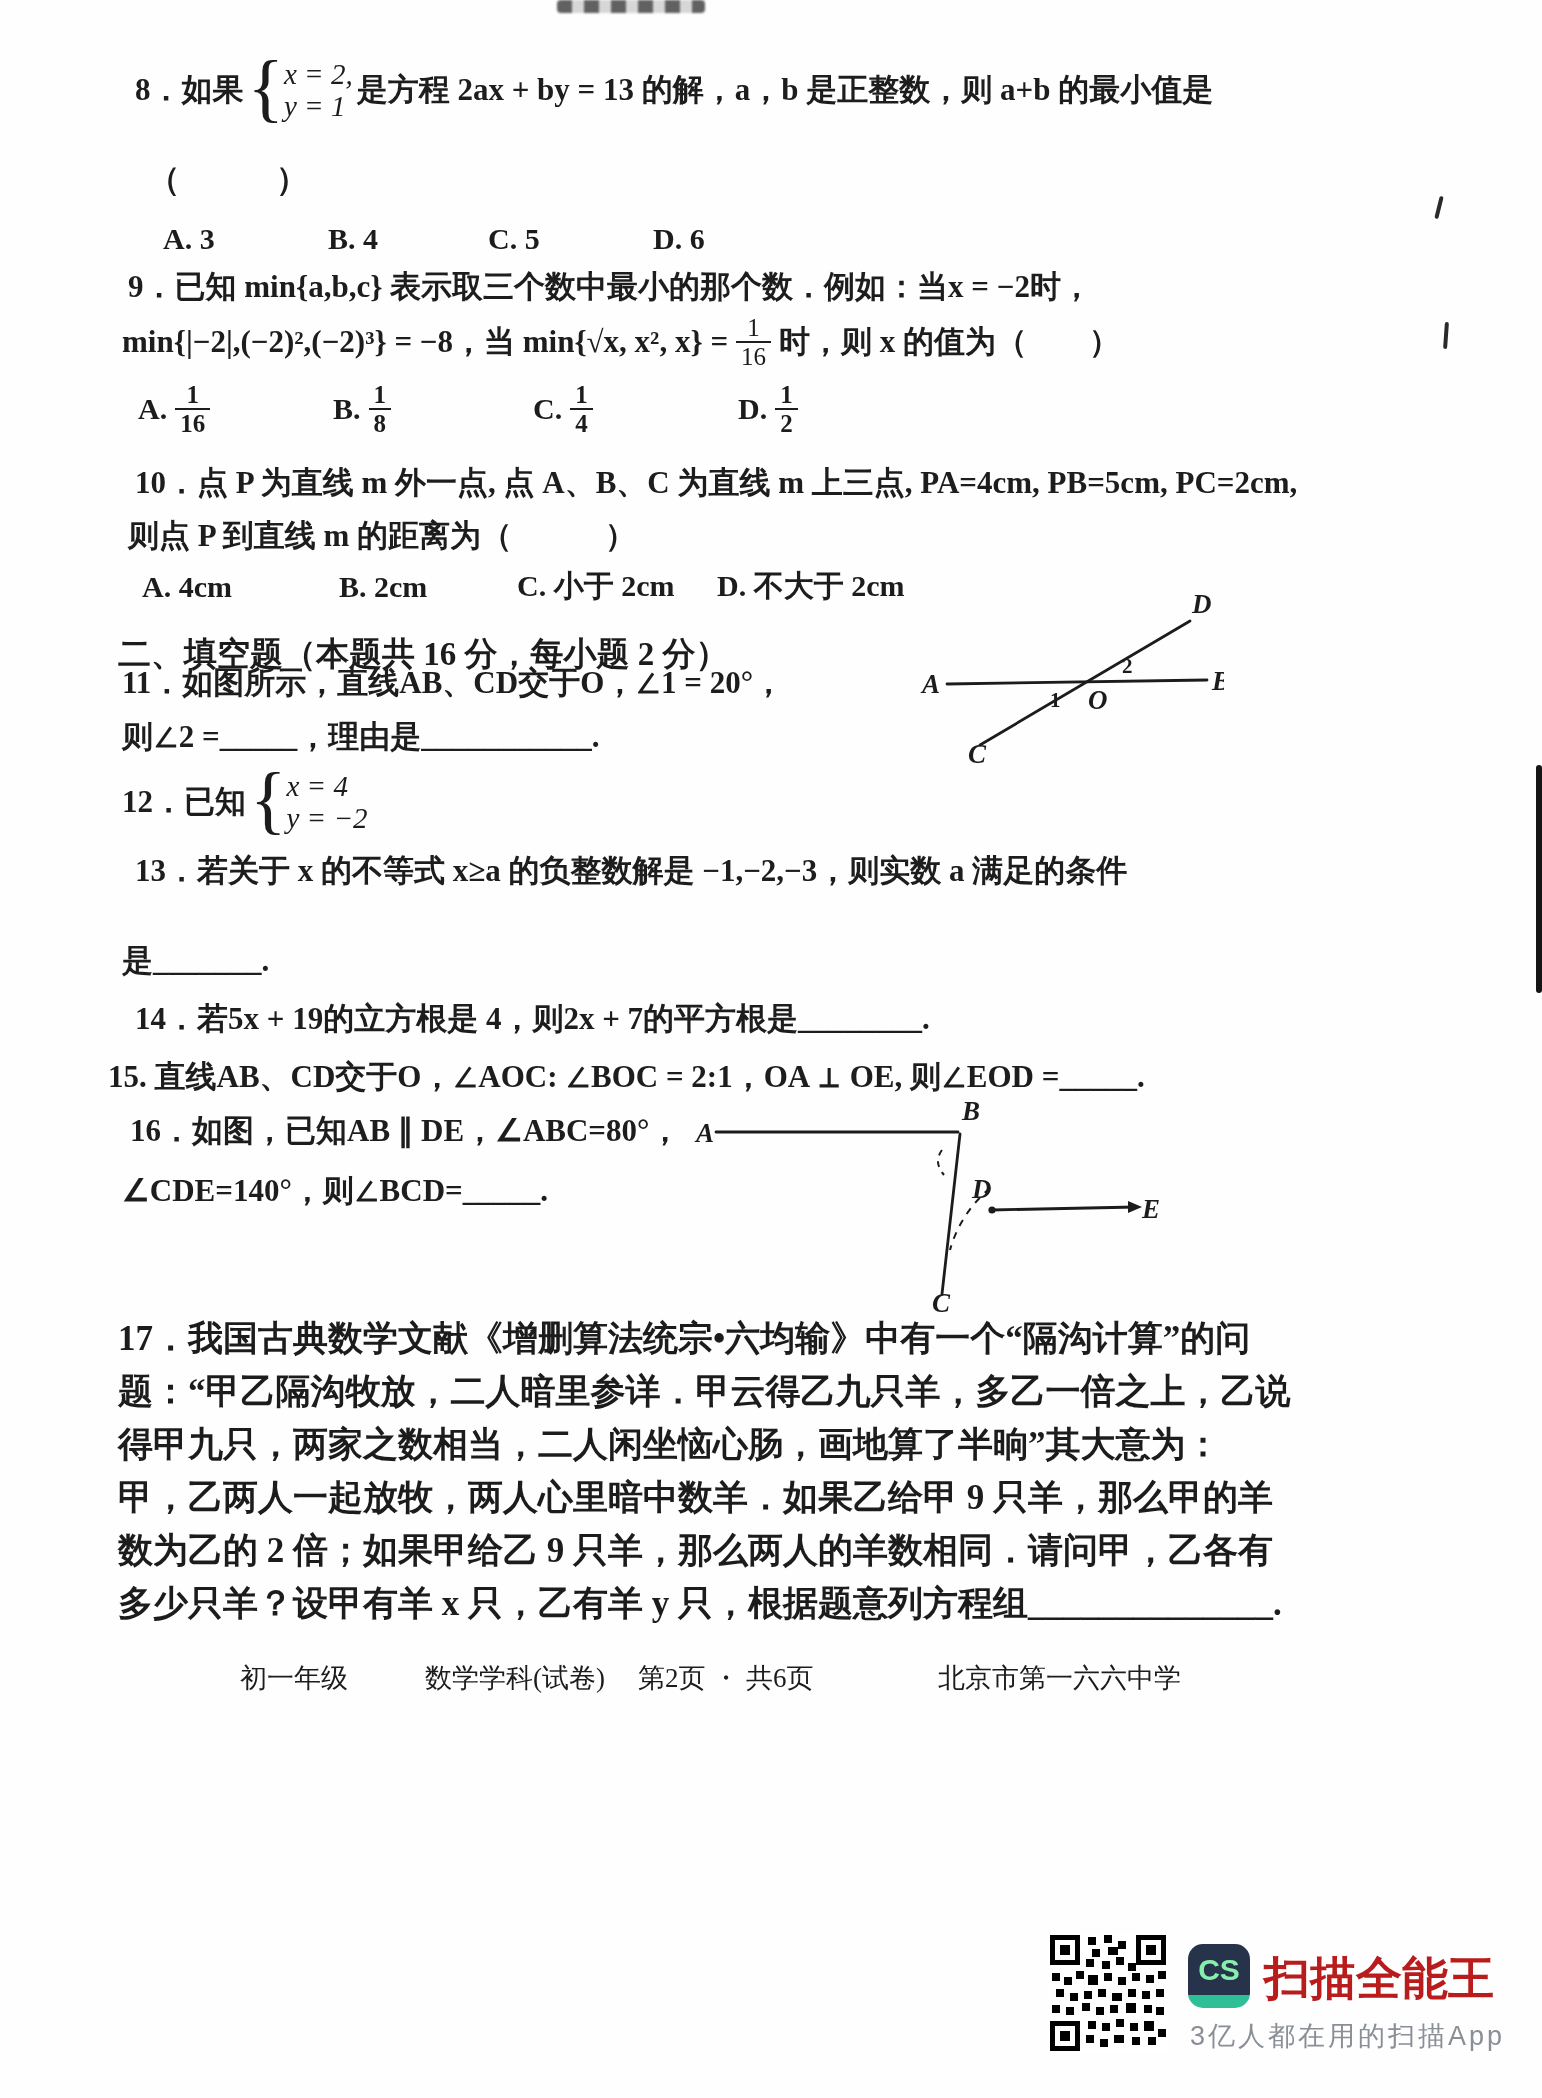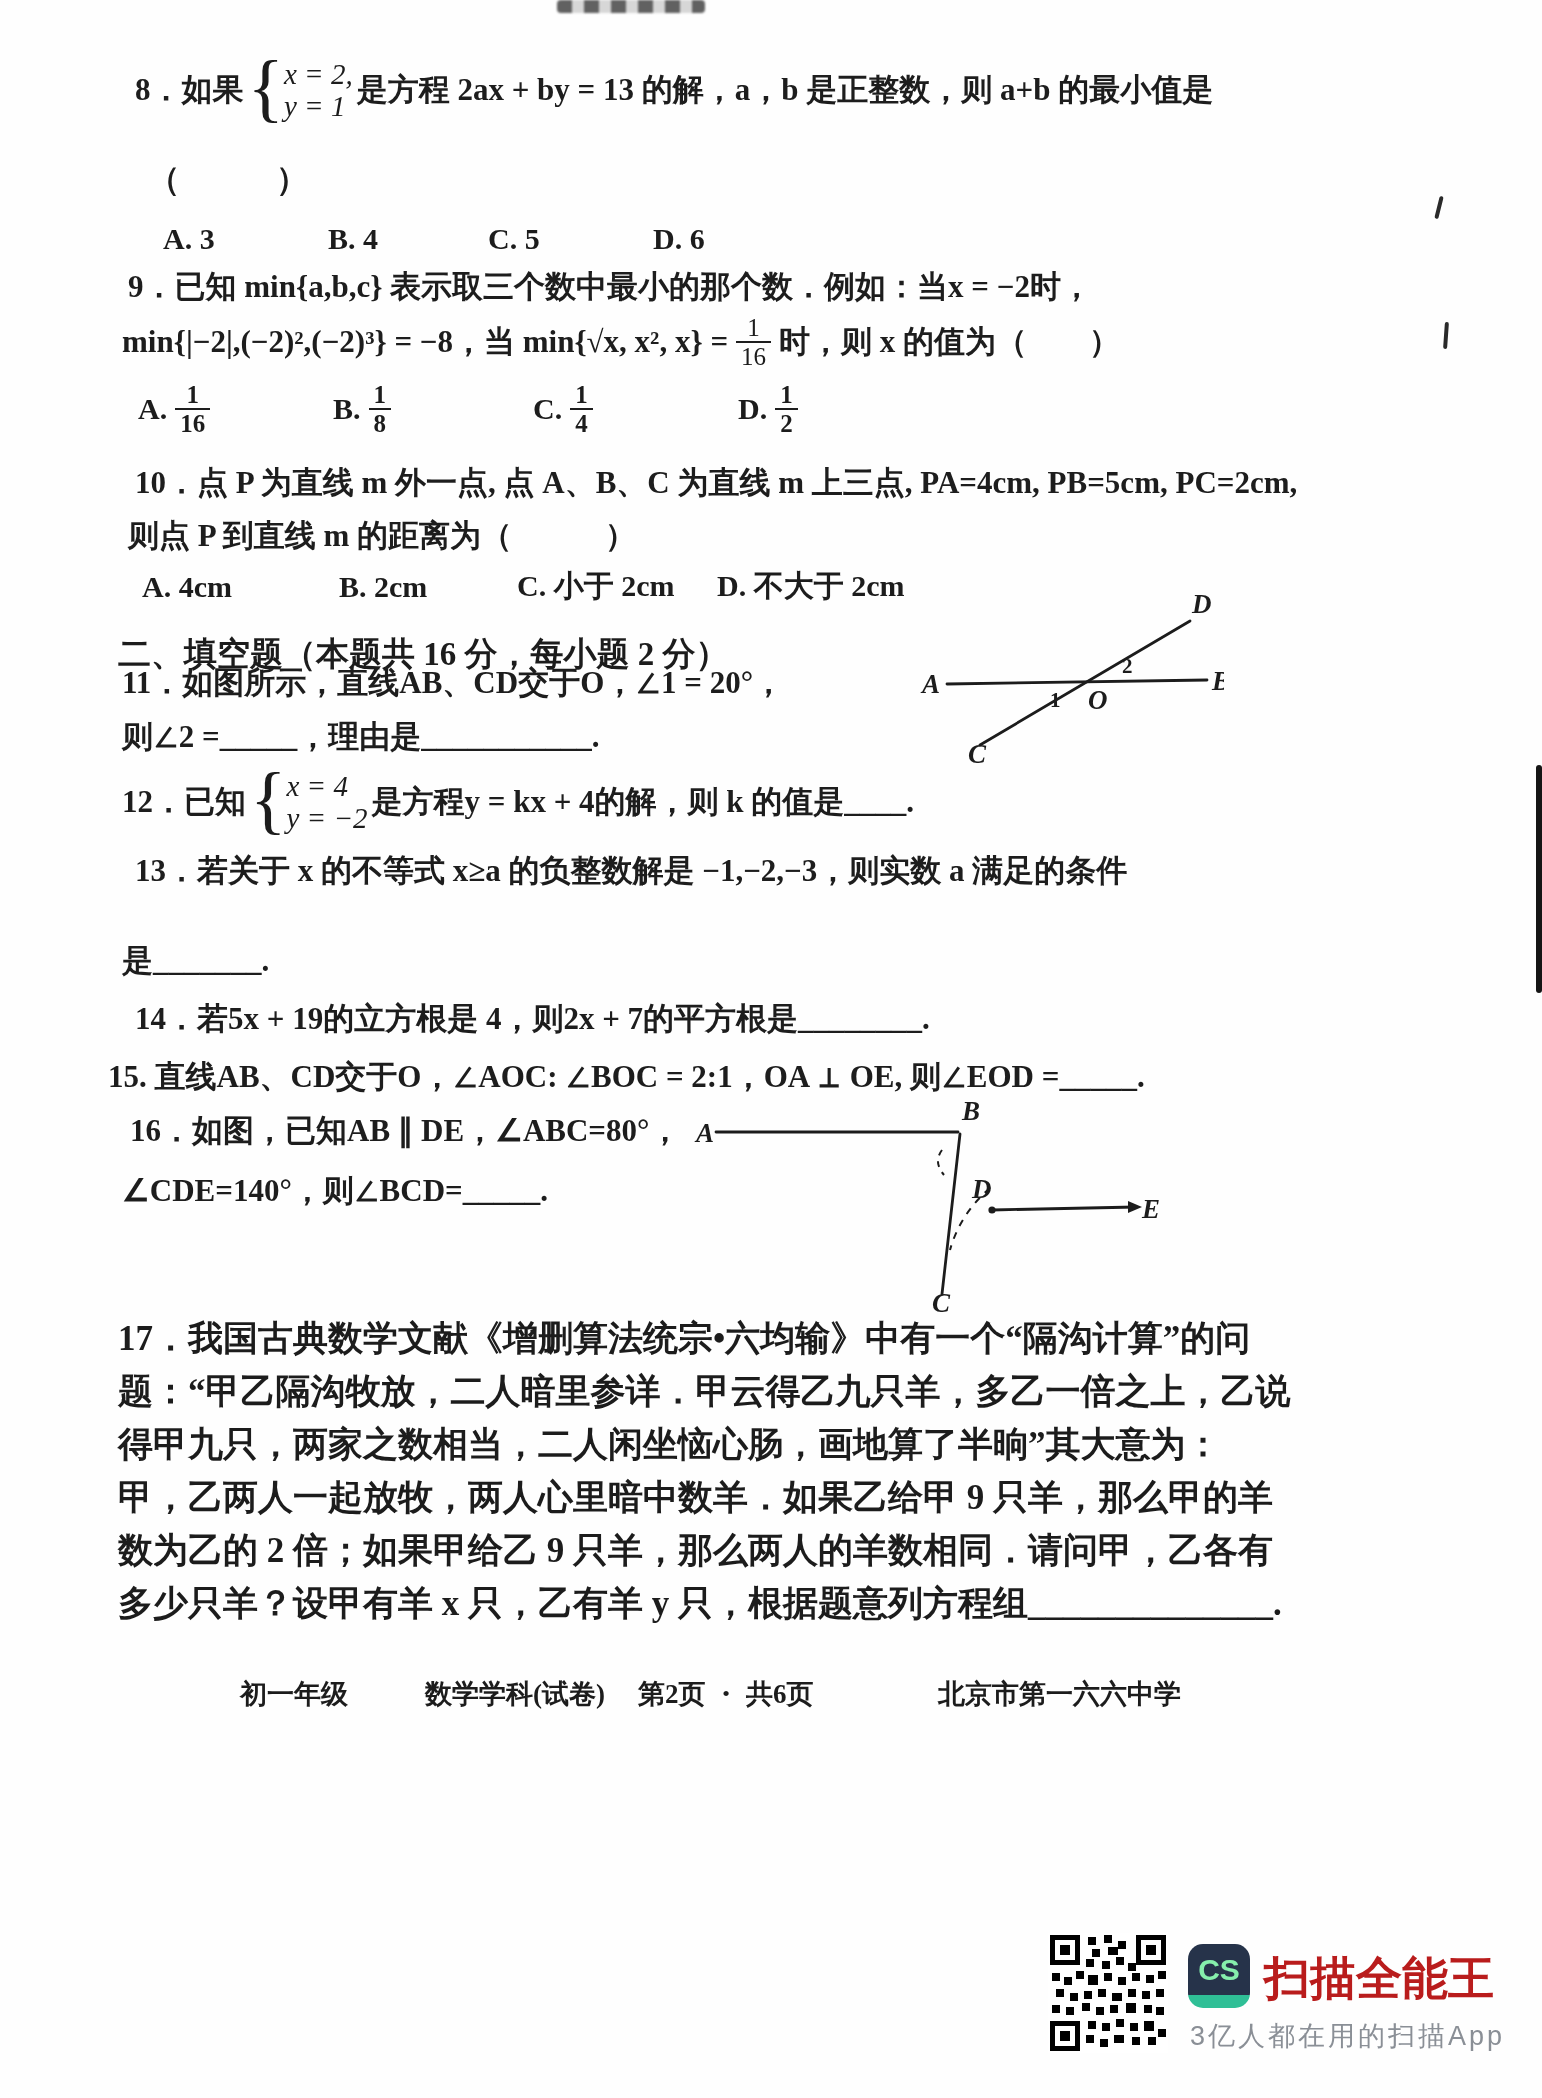--- a/index.html
+++ b/index.html
@@ -15,21 +15,21 @@
         margin:0 8px;vertical-align:middle;}
   .frac .den{border-top:2px solid #1d1d1d;padding:0 5px;}
   .frac .num{padding:0 5px;}
   .opts{position:absolute;display:flex;align-items:center;}
   .opt{display:inline-flex;align-items:center;font-weight:600;font-size:30px;}
   .w165{width:165px;}.w160{width:160px;}
   .w195{width:195px;}.w200{width:200px;}.w205{width:205px;}
   .w197{width:197px;}.w178{width:178px;}
   .sec{font-weight:700;font-size:33px;}
   .q17line{font-size:35px;font-weight:600;line-height:53px;}
-  .foot{font-size:27px;font-weight:700;margin-top:16px;}
+  .foot{font-size:27px;font-weight:400;}
   svg text{font-family:"Liberation Serif",serif;}
   .figlab{font-style:italic;font-weight:700;font-size:27px;fill:#1c1c1c;}
   .fignum{font-style:normal;font-weight:700;font-size:21px;fill:#1c1c1c;}
   
   .smudge{position:absolute;left:557px;top:0;width:148px;height:13px;border-radius:4px;
           background:repeating-linear-gradient(90deg,#3a3a3a 0 15px,rgba(60,60,60,.25) 15px 27px);
           filter:blur(1px);opacity:.8;}
   .tick1{position:absolute;left:1437px;top:196px;width:4px;height:23px;background:#2a2a2a;transform:rotate(14deg);border-radius:2px;}
   .tick2{position:absolute;left:1444px;top:322px;width:4px;height:27px;background:#2a2a2a;transform:rotate(4deg);border-radius:2px;}
   .edgeline{position:absolute;left:1536px;top:765px;width:6px;height:228px;background:#151515;border-radius:3px;}
@@ -141,21 +141,20 @@
 
   <div class="mline" style="left:122px;top:762px;height:80px;justify-content:flex-end;">
     <span class="ink">12．已知</span>
     <span class="sys">
       <span class="brace">{</span>
       <span class="sysrows">
         <span>x = 4</span>
         <span>y = −2</span>
       </span>
     </span>
-    <span class="ink">是方程y = kx + 4的解，则 k 的值是____.</span>
   </div>
 
   <div class="abs ink" style="left:135px;top:850px;">13．若关于 x 的不等式 x≥a 的负整数解是 −1,−2,−3，则实数 a 满足的条件</div>
   <div class="abs ink" style="left:122px;top:940px;">是_______.</div>
   <div class="abs ink" style="left:135px;top:998px;">14．若5x + 19的立方根是 4，则2x + 7的平方根是________.</div>
   <div class="abs ink" style="left:108px;top:1056px;">15. 直线AB、CD交于O，∠AOC: ∠BOC = 2:1，OA ⊥ OE, 则∠EOD =_____.</div>
 
   <div class="abs ink" style="left:130px;top:1110px;">16．如图，已知AB ∥ DE，∠ABC=80°，</div>
   <div class="abs ink" style="left:122px;top:1170px;">∠CDE=140°，则∠BCD=_____.</div>
   <svg class="abs" style="left:690px;top:1098px;" width="472" height="218" viewBox="0 0 472 218">

